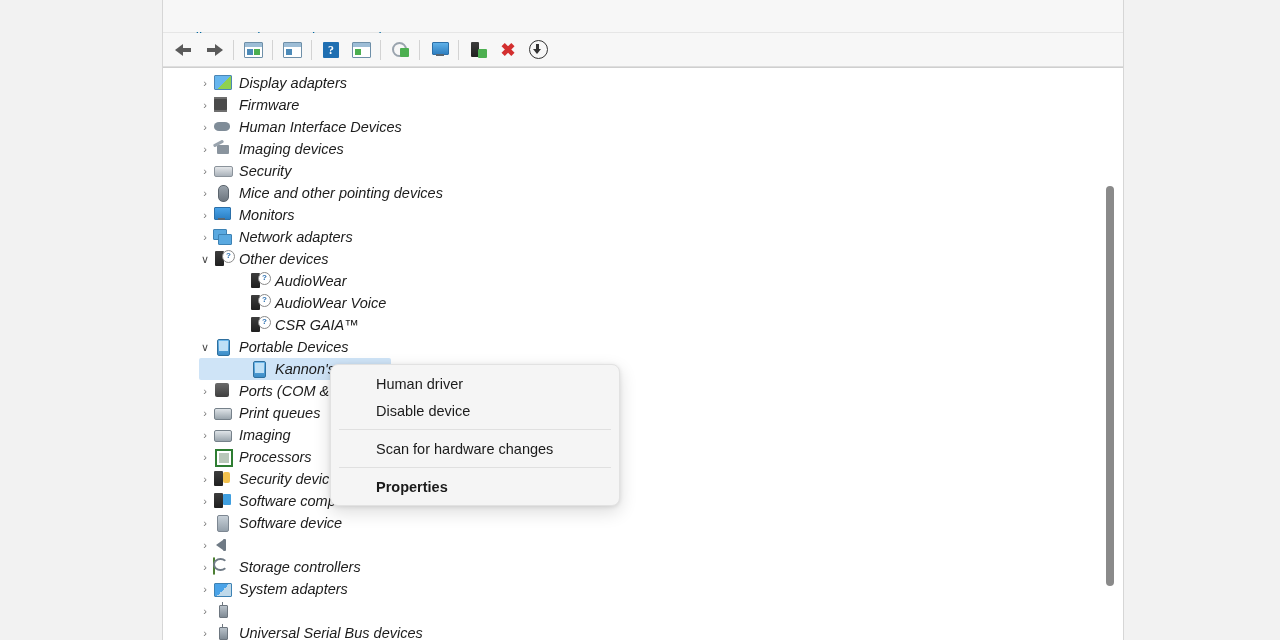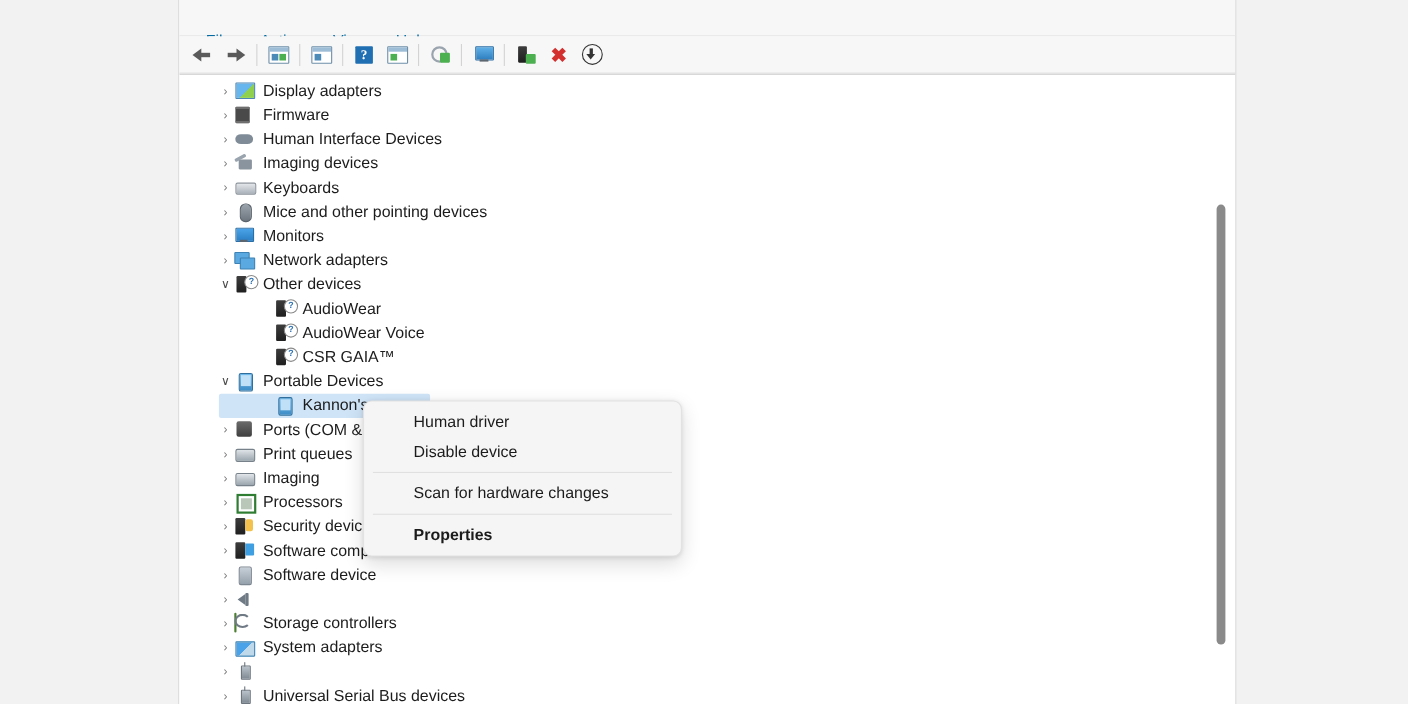--- a/index.html
+++ b/index.html
@@ -126,21 +126,21 @@
     user-select: none;
   }
   .row .chev.open { color: #4a4a4a; }
   .row .ico {
     width: 20px;
     min-width: 20px;
     height: 18px;
     margin-right: 6px;
     position: relative;
   }
-  .row .lbl { padding-right: 8px; }
+  .row .lbl { padding-right: 8px; font-style: italic; }
 
   .row.selected .sel-bg {
     position: absolute;
     left: 36px;
     top: 0;
     height: 22px;
     width: 192px;
     background: #cfe4f7;
     border-radius: 2px;
     z-index: 0;
@@ -568,21 +568,21 @@
               <span class="ic i-imaging"></span>
               <span class="i-imaging2"></span>
             </span>
             <span class="lbl">Imaging devices</span>
           </div>
           <div class="row lvl1">
             <span class="chev">›</span>
             <span class="ico">
               <span class="ic i-keyboard"></span>
             </span>
-            <span class="lbl">Keyboards</span>
+            <span class="lbl">Security</span>
           </div>
           <div class="row lvl1">
             <span class="chev">›</span>
             <span class="ico">
               <span class="ic i-mouse"></span>
             </span>
             <span class="lbl">Mice and other pointing devices</span>
           </div>
           <div class="row lvl1">
             <span class="chev">›</span>

